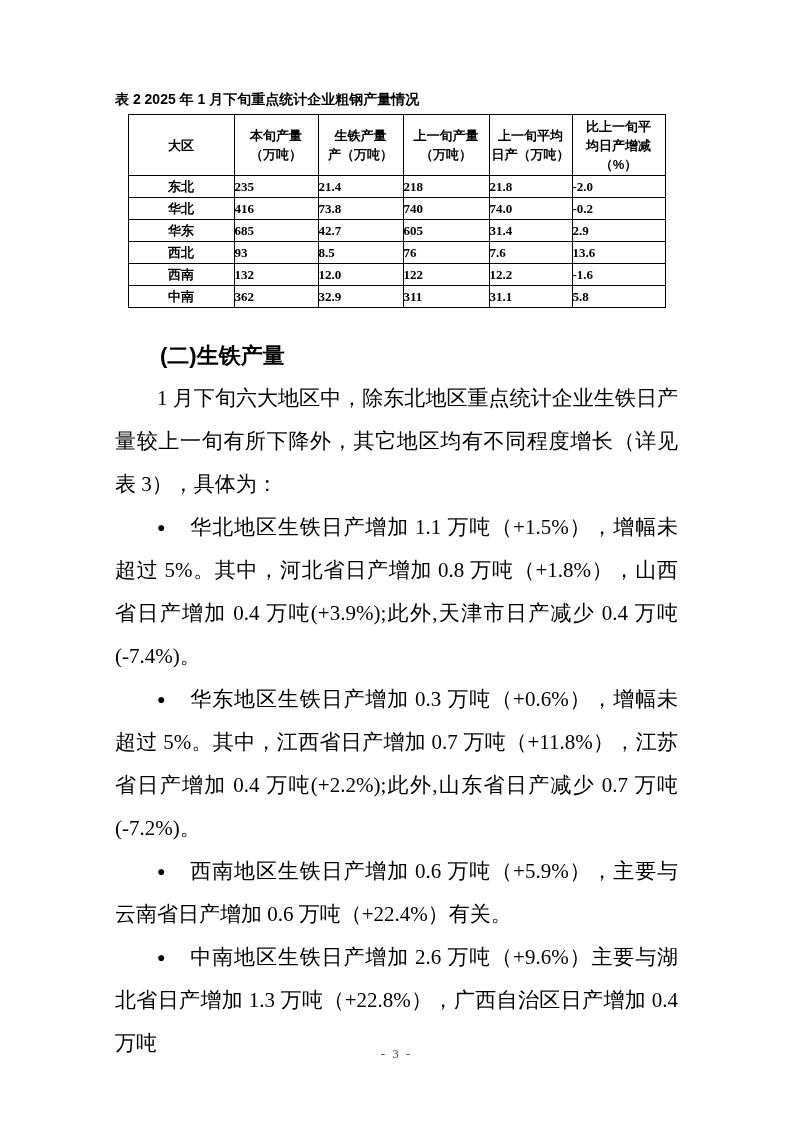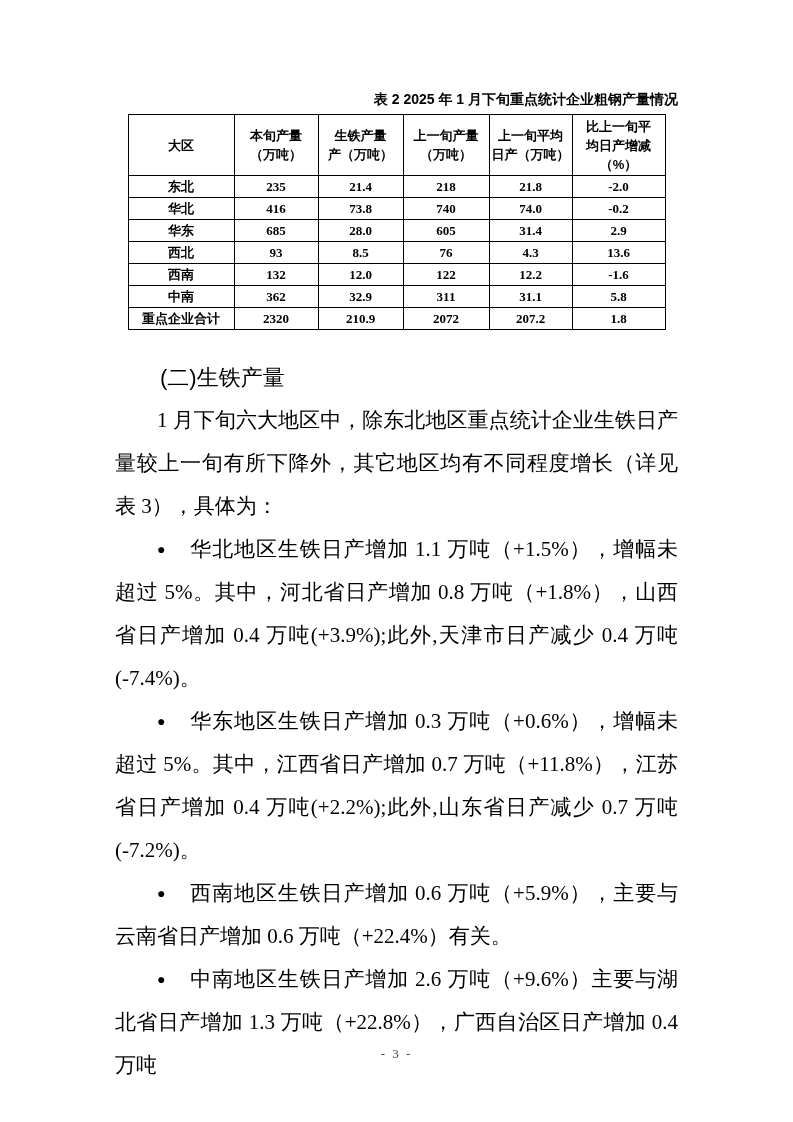--- a/index.html
+++ b/index.html
@@ -17,21 +17,21 @@
     overflow: hidden;
   }
   .content {
     position: absolute;
     left: 115px;
     top: 0;
     width: 563px;
   }
   .table-title {
     margin-top: 90px;
-    text-align: right;
+    text-align: left;
     font-weight: bold;
     font-size: 14px;
     line-height: 18px;
     font-family: "Liberation Sans", sans-serif;
   }
   table.data-table {
     border-collapse: collapse;
     table-layout: fixed;
     margin: 6px auto 0 auto;
     border: 1px solid #000;
@@ -52,26 +52,26 @@
     white-space: pre-line;
     line-height: 19px;
     padding: 0 2px;
   }
   table.data-table td {
     height: 21px;
     line-height: 21px;
     padding: 0;
   }
   td.region { text-align: center; }
-  td.num { text-align: center; padding-right: 10px; }
+  td.num { text-align: left; padding-right: 10px; }
   .section-heading {
     margin: 26px 0 0 0;
     padding-left: 45px;
     font-size: 22px;
-    font-weight: normal;
+    font-weight: bold;
     line-height: 43px;
     font-family: "Liberation Sans", sans-serif;
   }
   .body-text {
     margin: 0;
     font-size: 21px;
     line-height: 43px;
     text-align: justify;
     text-indent: 42px;
   }
@@ -139,56 +139,48 @@
           <td class="region">华北</td>
           <td class="num">416</td>
           <td class="num">73.8</td>
           <td class="num">740</td>
           <td class="num">74.0</td>
           <td class="num">-0.2</td>
         </tr>
         <tr>
           <td class="region">华东</td>
           <td class="num">685</td>
-          <td class="num">28.0</td>
+          <td class="num">42.7</td>
           <td class="num">605</td>
           <td class="num">31.4</td>
           <td class="num">2.9</td>
         </tr>
         <tr>
           <td class="region">西北</td>
           <td class="num">93</td>
           <td class="num">8.5</td>
           <td class="num">76</td>
-          <td class="num">4.3</td>
+          <td class="num">7.6</td>
           <td class="num">13.6</td>
         </tr>
         <tr>
           <td class="region">西南</td>
           <td class="num">132</td>
           <td class="num">12.0</td>
           <td class="num">122</td>
           <td class="num">12.2</td>
           <td class="num">-1.6</td>
         </tr>
         <tr>
           <td class="region">中南</td>
           <td class="num">362</td>
           <td class="num">32.9</td>
           <td class="num">311</td>
           <td class="num">31.1</td>
           <td class="num">5.8</td>
-        </tr>
-        <tr>
-          <td class="region">重点企业合计</td>
-          <td class="num">2320</td>
-          <td class="num">210.9</td>
-          <td class="num">2072</td>
-          <td class="num">207.2</td>
-          <td class="num">1.8</td>
         </tr>
       </tbody>
     </table>
 
     <div class="section-heading">(二)生铁产量</div>
 
     <p class="body-text">1 月下旬六大地区中，除东北地区重点统计企业生铁日产量较上一旬有所下降外，其它地区均有不同程度增长（详见表 3），具体为：</p>
 
     <p class="body-text"><span class="bullet">●</span><span>华北地区生铁日产增加 1.1 万吨（+1.5%），增幅未超过 5%。其中，河北省日产增加 0.8 万吨（+1.8%），山西省日产增加 0.4 万吨(+3.9%);此外,天津市日产减少 0.4 万吨(-7.4%)。</span></p>
 

